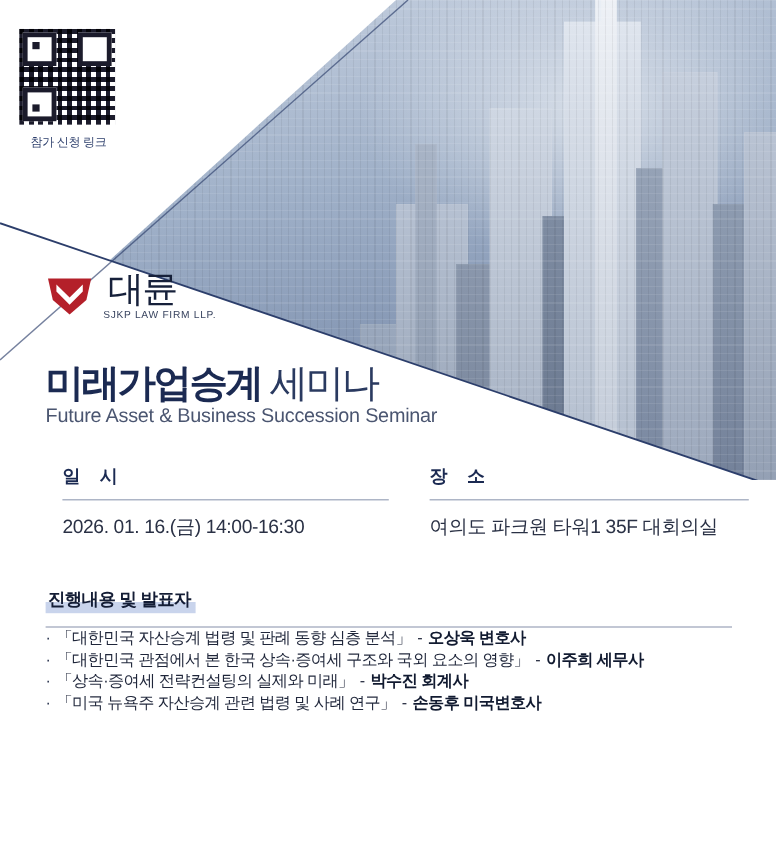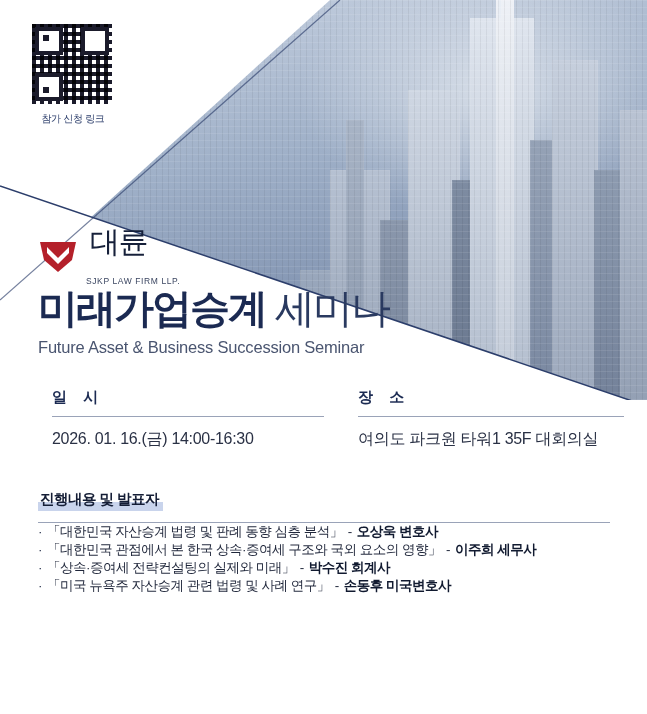--- a/index.html
+++ b/index.html
@@ -110,21 +110,21 @@
     left: 0;
     top: 400px;
     width: 647px;
     height: 314px;
     background: #ffffff;
   }
 
   
   .qr-wrap {
     position: absolute;
-    left: 30px;
+    left: 14px;
     top: 22px;
     width: 86px;
     text-align: center;
   }
   .qr {
     width: 80px;
     height: 80px;
     background-color: #ffffff;
     background-image:
       repeating-linear-gradient(to right, #1b1b2b 0 4px, #ffffff 4px 8px),
@@ -179,37 +179,37 @@
     font-size: 21px;
     font-weight: bold;
     color: #1d2a44;
     letter-spacing: -1px;
     line-height: 1.05;
   }
   .logo-en {
     font-size: 8.5px;
     color: #3a4560;
     letter-spacing: 0.6px;
-    margin-top: 19px;
+    margin-top: 0;
   }
   .logo-big {
     font-size: 30px;
     font-weight: normal;
     color: #16203a;
     letter-spacing: -1.5px;
     margin-left: 4px;
     line-height: 0.95;
   }
 
   
   .title-main {
     position: absolute;
     left: 38px;
-    top: 286px;
-    font-size: 40px;
+    top: 302px;
+    font-size: 32px;
     letter-spacing: -2px;
     line-height: 1.1;
     white-space: nowrap;
   }
   .title-main .strong {
     font-weight: bold;
     color: #1b2a52;
   }
   .title-main .light {
     font-weight: normal;

